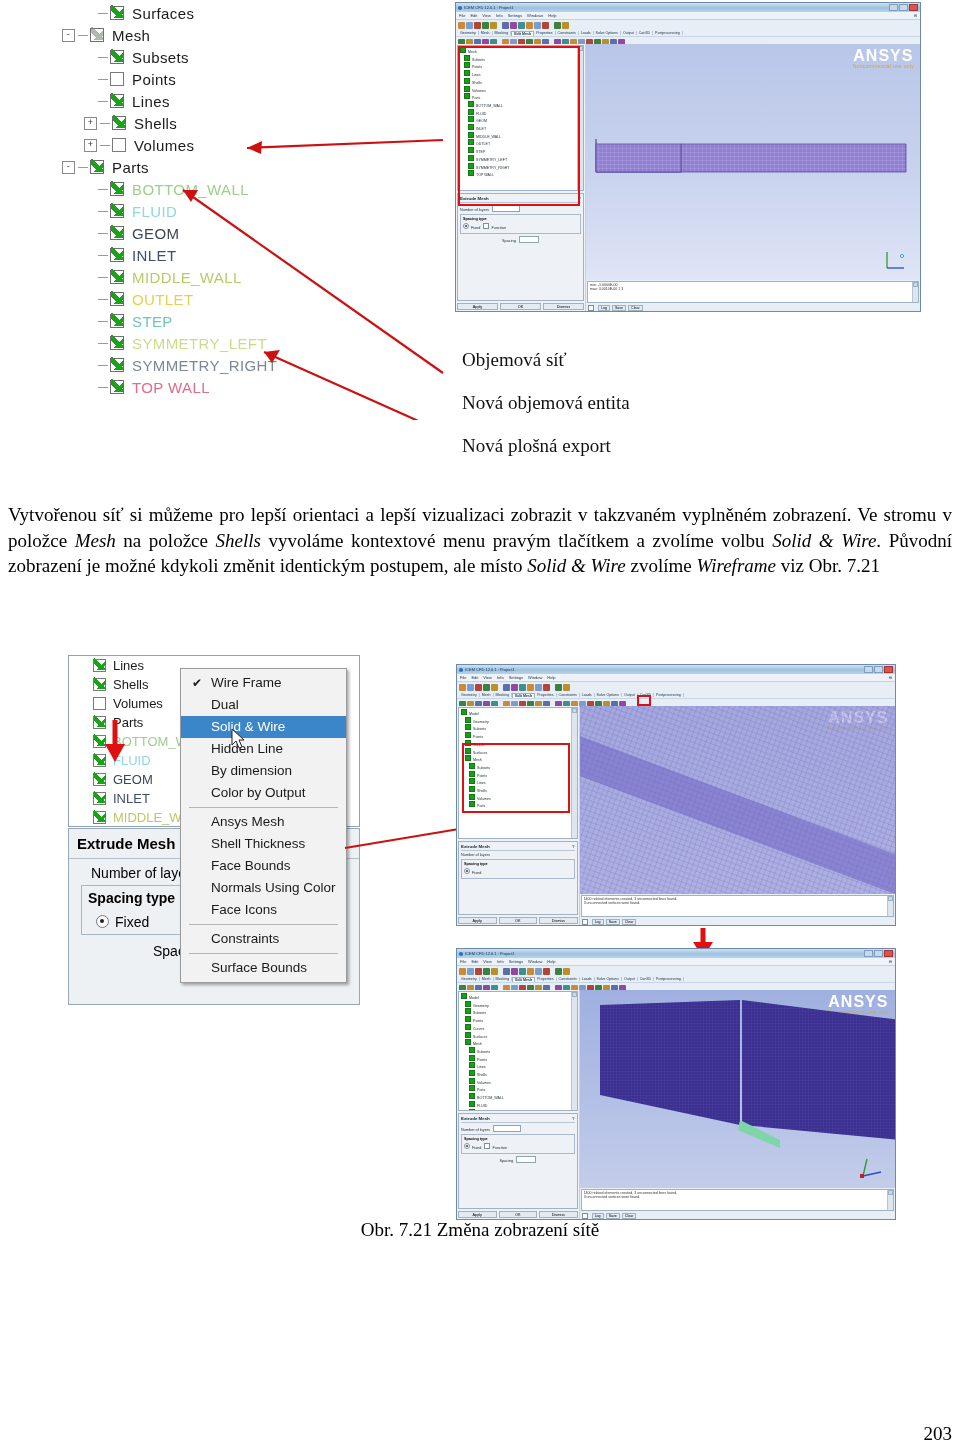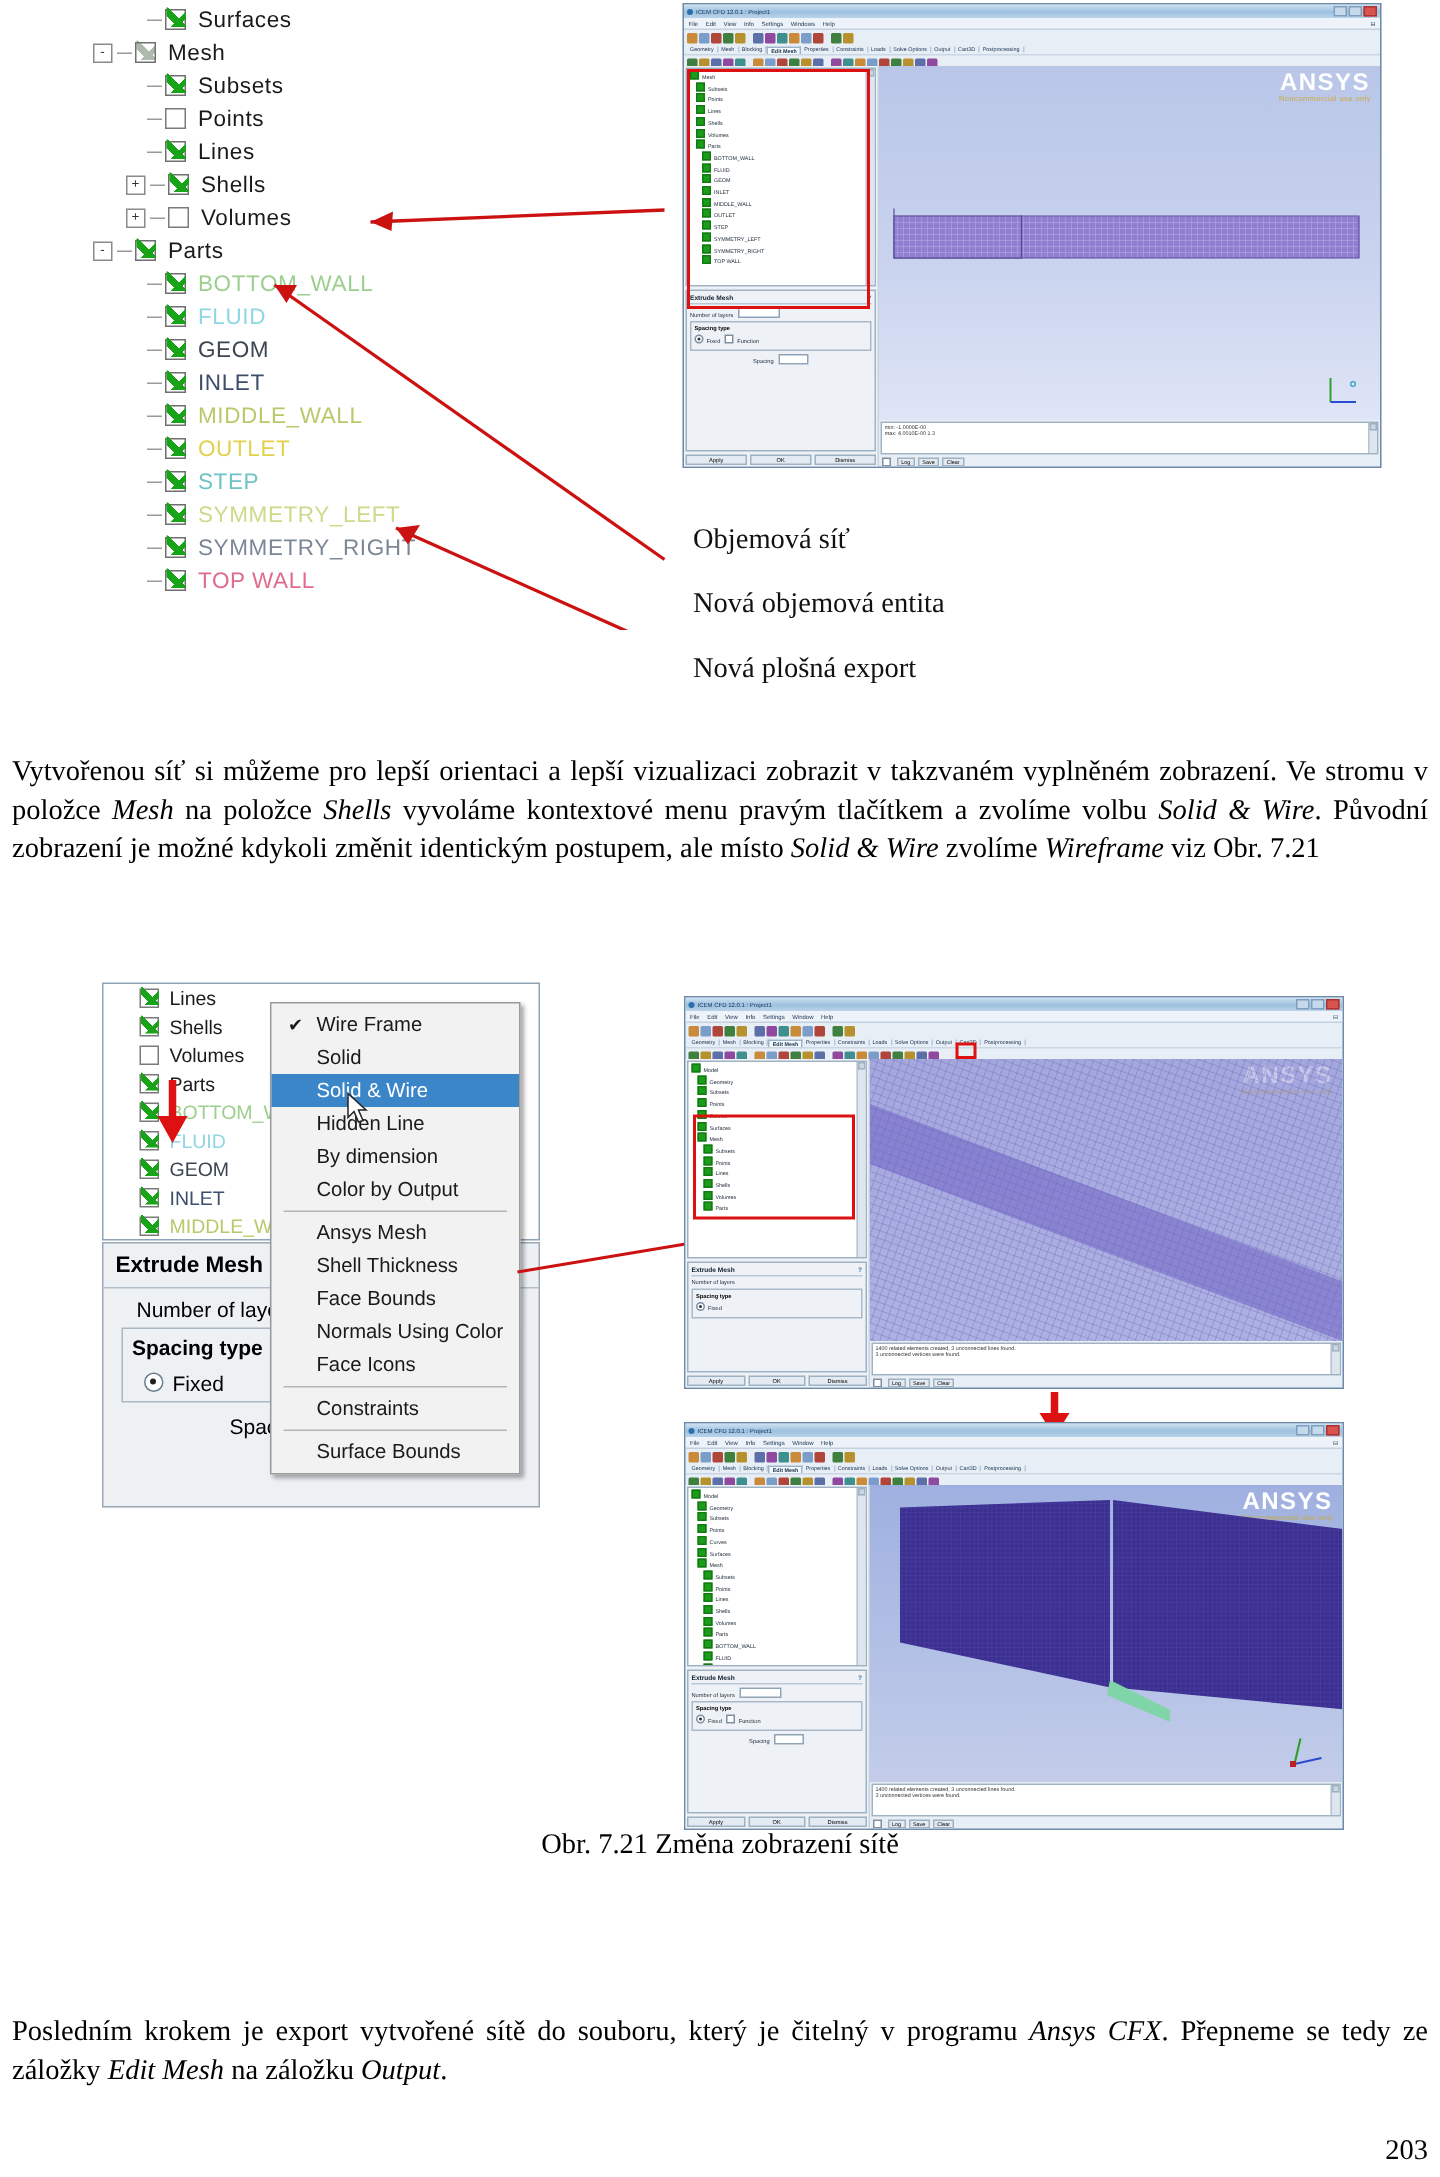--- a/index.html
+++ b/index.html
@@ -569,21 +569,21 @@
       <div style="font-size:14px;padding:8px 0 0 84px;">Spacing</div>
     </div>
 
     <svg class="abs" style="left:100px;top:718px;width:30px;height:50px;">
       <line x1="15" y1="2" x2="15" y2="28" stroke="#dd1111" stroke-width="5"></line>
       <polygon points="5,26 25,26 15,44" fill="#dd1111"></polygon>
     </svg>
 
     <div id="ctxmenu">
         <div class="mi"><span class="tick">✔</span><span>Wire Frame</span></div>
-        <div class="mi"><span>Solid</span></div>
+        <div class="mi"><span>Dual</span></div>
         <div class="mi sel"><span>Solid &amp; Wire</span></div>
         <div class="mi"><span>Hidden Line</span></div>
         <div class="mi"><span>By dimension</span></div>
         <div class="mi"><span>Color by Output</span></div>
         <div class="sep"></div>
         <div class="mi"><span>Ansys Mesh</span></div>
         <div class="mi"><span>Shell Thickness</span></div>
         <div class="mi"><span>Face Bounds</span></div>
         <div class="mi"><span>Normals Using Color</span></div>
         <div class="mi"><span>Face Icons</span></div>
@@ -922,16 +922,15 @@
               <b>Clear</b>
             </div>
         </div>
       </div>
     </div>
 
     <div class="caption" style="top:1219px;">Obr. 7.21 Změna zobrazení sítě</div>
   </div>
 
 
-  <div class="body" id="para2" style="top:1342px;"><span>Posledním krokem je export vytvořené sítě do souboru, který je čitelný v programu </span><i>Ansys CFX</i><span>. Přepneme se tedy ze záložky </span><i>Edit Mesh</i><span> na záložku </span><i>Output</i><span>.</span></div>
 
   <div class="pageno">203</div>
 </div>
 
 </body></html>

